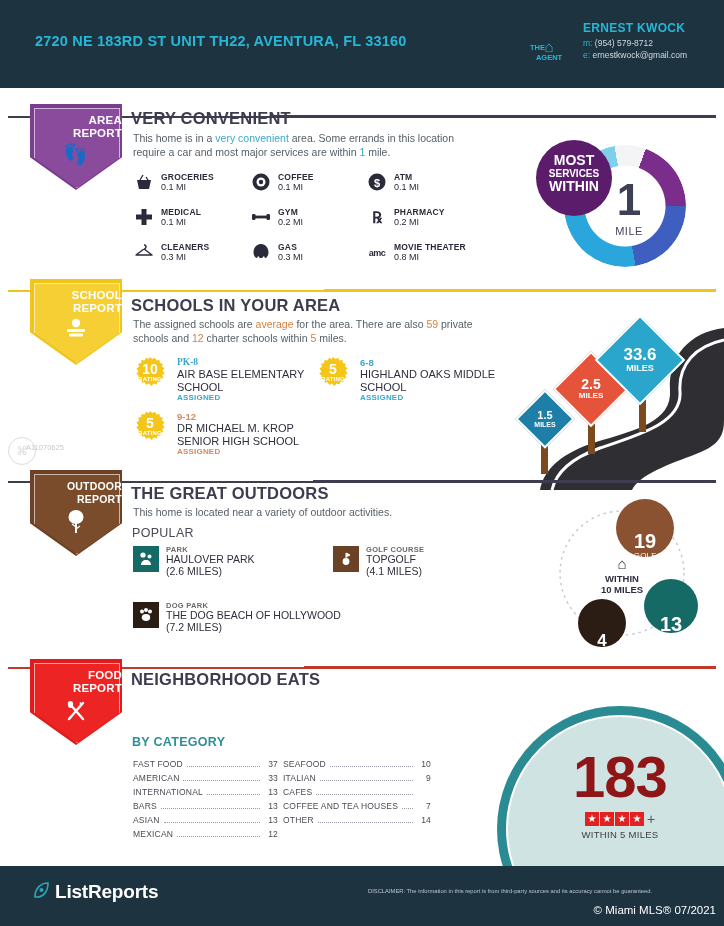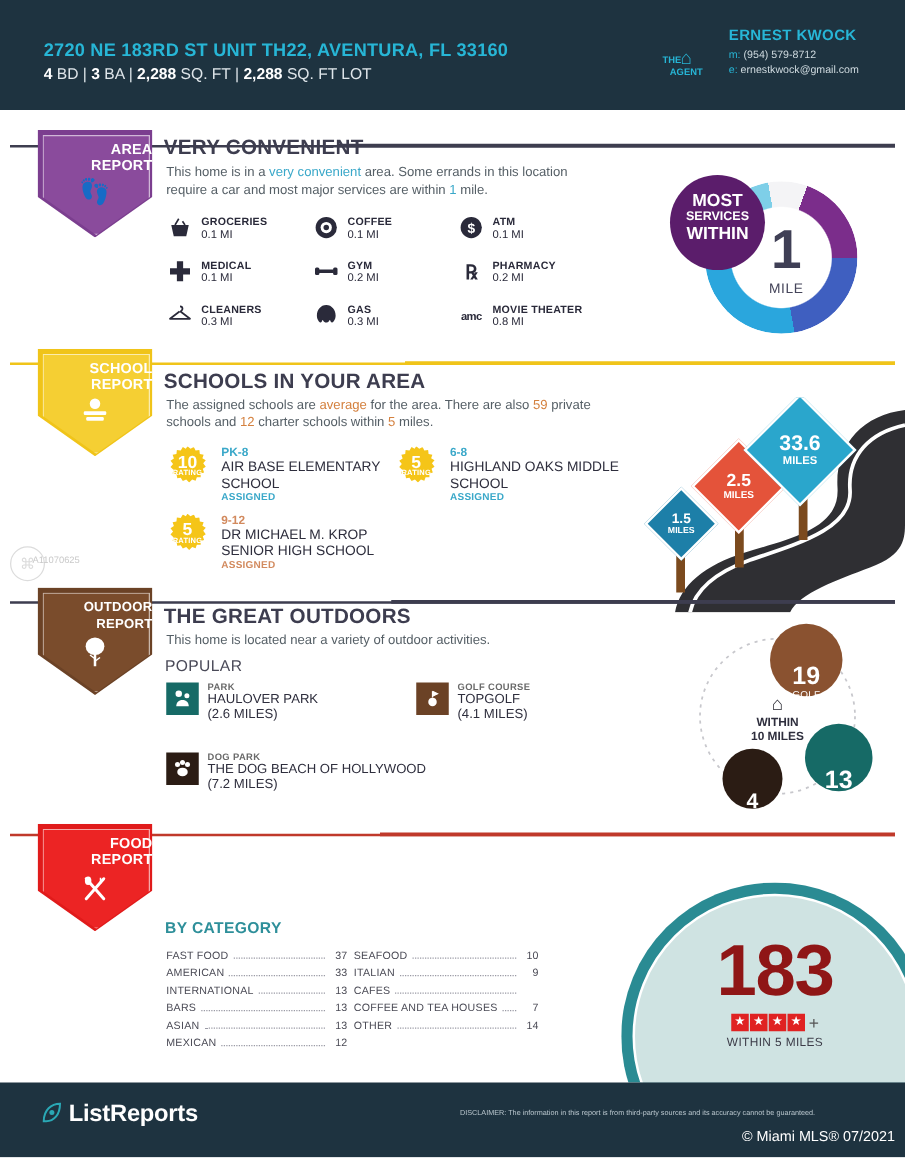--- a/index.html
+++ b/index.html
@@ -121,33 +121,20 @@
   .watermark{position:absolute;left:10px;top:443px;font-size:7.5px;color:#c9c9c9;}
   .wm-seal{position:absolute;left:8px;top:437px;width:26px;height:26px;border-radius:50%;border:1px solid #dcdcdc;color:#dcdcdc;font-size:12px;text-align:center;line-height:26px;}
 </style>
 </head>
 <body>
 
 <div class="page">
 
   <div class="header">
     <div class="hdr-addr">2720 NE 183RD ST UNIT TH22, AVENTURA, FL 33160</div>
-    <div class="hdr-specs">
-      <b>4</b>
-      <span>BD</span>
-      <span>|</span>
-      <b>3</b>
-      <span>BA</span>
-      <span>|</span>
-      <b>2,288</b>
-      <span>SQ. FT</span>
-      <span>|</span>
-      <b>2,288</b>
-      <span>SQ. FT LOT</span>
-    </div>
 
     <div class="agent-logo">
       <span class="lg-the">THE</span>
       <span class="lg-house">⌂</span>
       <span class="lg-agent">AGENT</span>
     </div>
     <div class="agent-name">ERNEST KWOCK</div>
     <div class="agent-line agent-m">
       <span class="lbl">m:</span>
       <span>(954) 579-8712</span>
@@ -290,21 +277,21 @@
   <div class="sec-desc" style="left:133px;top:318px;width:368px;">
     <span>The assigned schools are </span><span style="color:#d4813f;">average</span><span> for the area. There are also </span><span style="color:#d4813f;">59</span><span> private schools and </span><span style="color:#d4813f;">12</span><span> charter schools within </span><span style="color:#d4813f;">5</span><span> miles.</span>
   </div>
 
   <div class="school" style="left:133px;top:357px;">
     <div class="rating">
       <div class="burst"></div>
       <div class="rnum">10</div>
       <div class="rlbl">RATING</div>
     </div>
-    <div class="sch-grade" style="color:#3aa8c9;">PK-8</div>
+    <div class="sch-grade" style="color:#3aa8c9;font-family:Liberation Serif, serif;">PK-8</div>
     <div class="sch-name">AIR BASE ELEMENTARY SCHOOL</div>
     <div class="sch-assigned" style="top:36px;color:#3aa8c9;">ASSIGNED</div>
   </div>
 
   <div class="school" style="left:316px;top:357px;">
     <div class="rating">
       <div class="burst"></div>
       <div class="rnum">5</div>
       <div class="rlbl">RATING</div>
     </div>
@@ -451,20 +438,21 @@
       <svg width="24" height="24" viewBox="0 0 24 24">
           <g stroke="#fff" stroke-width="2.4" stroke-linecap="round">
             <path d="M5 4l14 16M19 4L5 20"></path>
           </g>
           <ellipse cx="6.5" cy="5.5" rx="2.6" ry="3.4" fill="#fff"></ellipse>
           <path d="M16.4 3.2v5" stroke="#fff" stroke-width="1.2"></path>
         </svg>
     </div>
   </div>
 
+  <div class="sec-title" style="left:131px;top:670px;">NEIGHBORHOOD EATS</div>
 
   <div class="cat-head" style="left:132px;top:735px;">BY CATEGORY</div>
 
   <div class="catcol" style="left:133px;top:757px;width:145px;">
     <div class="catrow">
         <span class="cname">FAST FOOD</span>
         <span class="cdots"></span>
         <span class="cval">37</span>
       </div>
     <div class="catrow">

